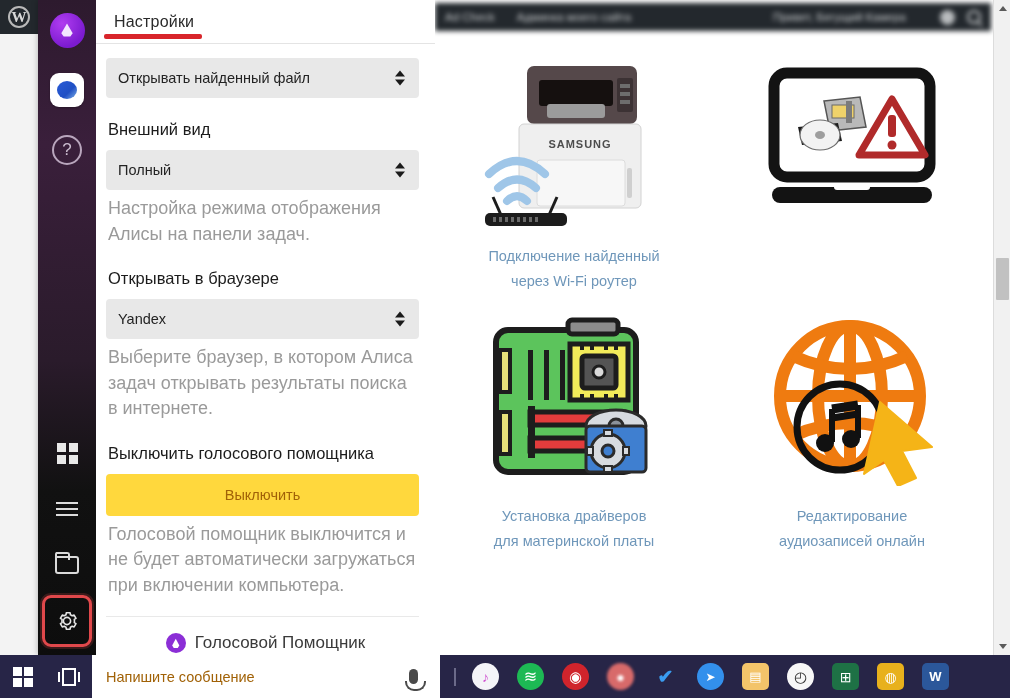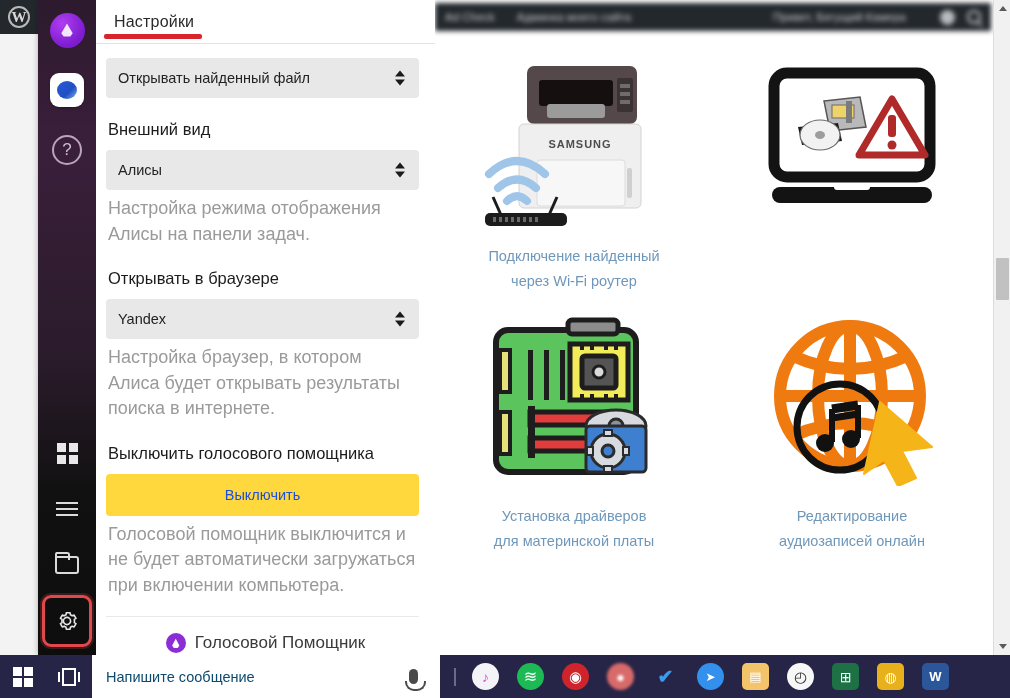--- a/index.html
+++ b/index.html
@@ -141,21 +141,21 @@
 
   .sec-title {
     font-size:16.5px; color:#1c1c1c; margin:22px 0 11px 2px;
   }
   .hint {
     font-size:18px; color:#9a9a9a; line-height:1.42; margin:6px 2px 0 2px;
     max-width:310px;
   }
   .yellow-btn {
     width:313px; height:42px; background:#ffd83d; border:none; border-radius:4px;
-    font-size:14.5px; color:#1d4ed8; cursor:pointer;
+    font-size:14.5px; color:#a16207; cursor:pointer;
     font-family:"Liberation Sans", sans-serif;
     display:flex; align-items:center; justify-content:center;
   }
   .divider { width:313px; height:1px; background:#e9e9e9; margin:18px 0 0 0; }
   .brand-row {
     display:flex; align-items:center; justify-content:center; gap:9px;
     margin-top:16px;
   }
   .brand-orb {
     width:20px; height:20px; border-radius:50%;
@@ -226,21 +226,21 @@
   .tb-start { width:46px; display:flex; align-items:center; justify-content:center; cursor:pointer; }
   .win-logo { display:grid; grid-template-columns:9px 9px; grid-template-rows:9px 9px; gap:2px; }
   .win-logo i { background:#ffffff; display:block; }
   .tb-taskview { width:46px; display:flex; align-items:center; justify-content:center; cursor:pointer; color:#fff; }
 
   .alice-field {
     width:348px; height:43px; background:#ffffff;
     display:flex; align-items:center; padding:0 14px;
     cursor:text;
   }
-  .alice-field .ph { font-size:14.5px; color:#0c4a6e; flex:1; }
+  .alice-field .ph { font-size:14.5px; color:#a16207; flex:1; }
   .mic {
     width:9px; height:15px; border-radius:5px; background:#4a4a4a; position:relative;
   }
   .mic:after {
     content:""; position:absolute; left:-4px; bottom:-7px; width:17px; height:8px;
     border:2px solid #4a4a4a; border-top:none; border-radius:0 0 9px 9px;
   }
   .mic-wrap { width:26px; display:flex; align-items:center; justify-content:center; height:26px; position:relative; }
 
   .tb-sep { width:2px; height:18px; background:#9a9ab5; margin:0 12px 0 14px; opacity:.6; }
@@ -323,37 +323,37 @@
         <div class="select-box">
           <span>Открывать найденный файл</span>
           <span class="spin">
               <i class="up"></i>
               <i class="dn"></i>
             </span>
         </div>
 
         <div class="sec-title">Внешний вид</div>
         <div class="select-box">
-          <span>Алисы</span>
+          <span>Полный</span>
           <span class="spin">
               <i class="up"></i>
               <i class="dn"></i>
             </span>
         </div>
         <div class="hint">Настройка режима отображения Алисы на панели задач.</div>
 
         <div class="sec-title">Открывать в браузере</div>
         <div class="select-box">
           <span>Yandex</span>
           <span class="spin">
               <i class="up"></i>
               <i class="dn"></i>
             </span>
         </div>
-        <div class="hint">Настройка браузер, в котором Алиса будет открывать результаты поиска в интернете.</div>
+        <div class="hint">Выберите браузер, в котором Алиса задач открывать результаты поиска в интернете.</div>
 
         <div class="sec-title">Выключить голосового помощника</div>
         <button class="yellow-btn">Выключить</button>
         <div class="hint">Голосовой помощник выключится и не будет автоматически загружаться при включении компьютера.</div>
 
         <div class="divider"></div>
 
         <div class="brand-row">
           <div class="brand-orb">
             <div class="d"></div>

